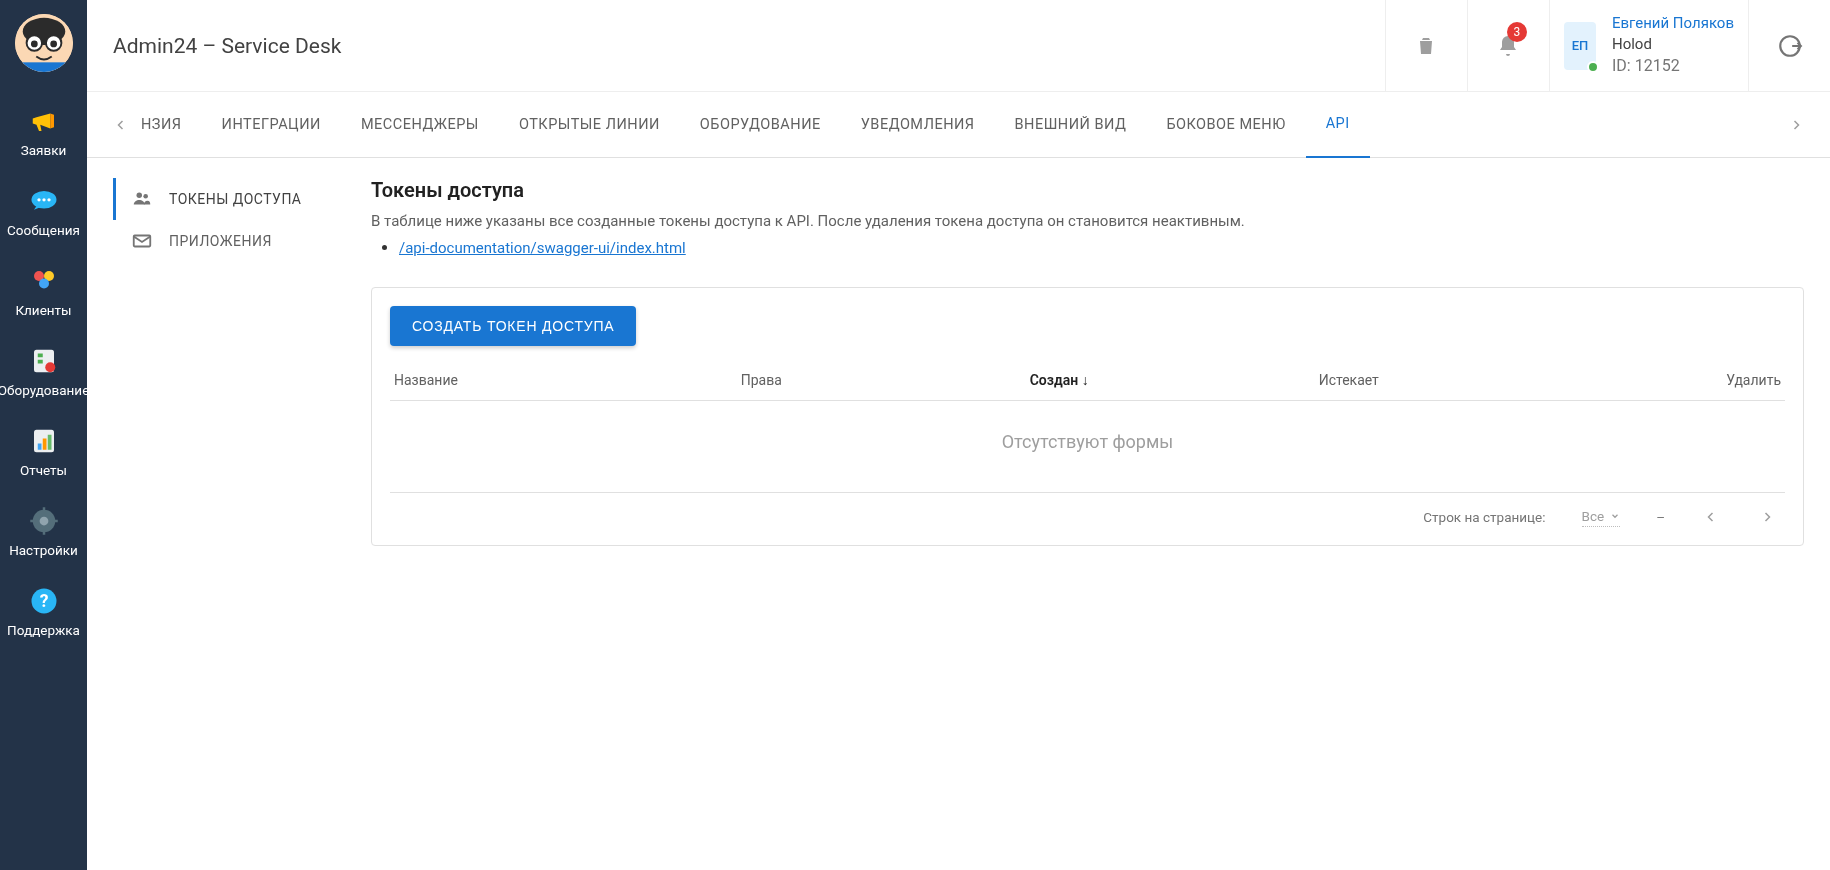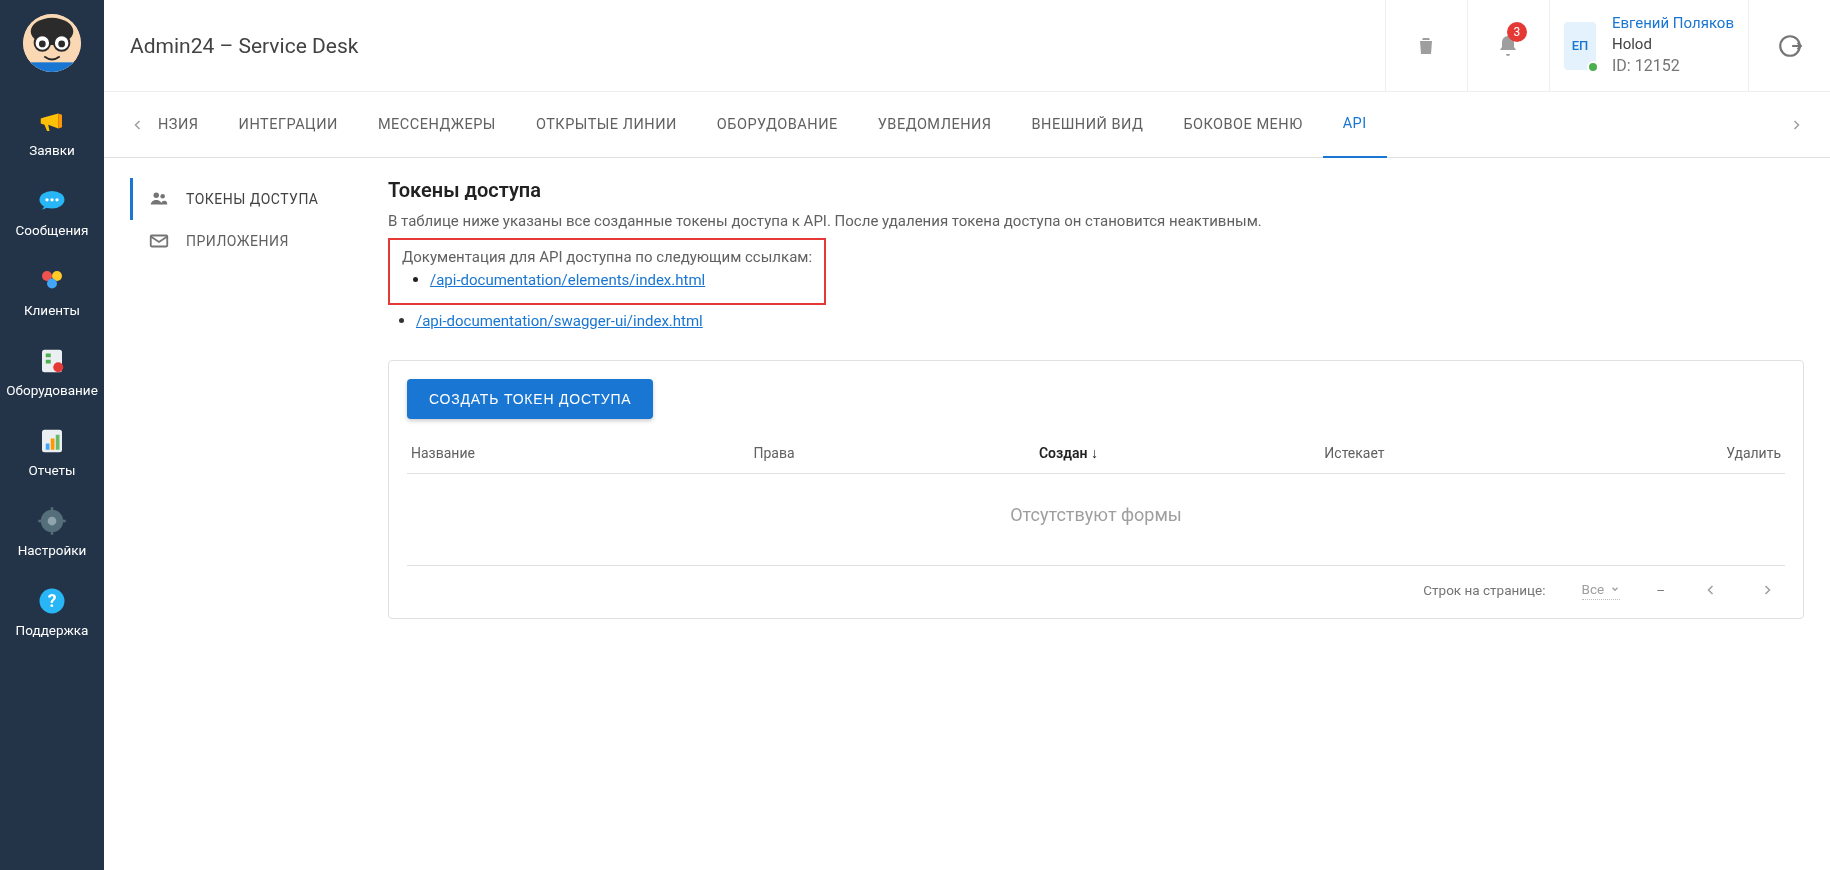--- a/index.html
+++ b/index.html
@@ -1,20 +1,20 @@
 <!DOCTYPE html>
 <html><head>
 <meta charset="utf-8">
 <style>
 * { box-sizing: border-box; margin: 0; padding: 0; }
 body { font-family: -apple-system, BlinkMacSystemFont, 'Segoe UI', Roboto, Arial, sans-serif; background: #fff; color: #333; overflow: hidden; }
 .app { display: flex; width: 1830px; height: 870px; }
 
 
-.sidebar { width: 104px; background: #233348; display: flex; flex-direction: column; align-items: center; padding-top: 14px; flex-shrink: 0; }
+.sidebar { width: 87px; background: #233348; display: flex; flex-direction: column; align-items: center; padding-top: 14px; flex-shrink: 0; }
 .avatar-wrap { width: 58px; height: 58px; border-radius: 50%; overflow: hidden; margin-bottom: 20px; background: #fbd8b4; display:flex; align-items:center; justify-content:center; }
 .side-item { width: 100%; display: flex; flex-direction: column; align-items: center; padding: 12px 0 14px; cursor: pointer; color: #fff; font-size: 13.5px; }
 .side-item .icon { width: 34px; height: 34px; display:flex; align-items:center; justify-content:center; margin-bottom: 4px; }
 .side-item span { white-space: nowrap; }
 
 
 .main { flex: 1; display: flex; flex-direction: column; overflow: hidden; }
 
 
 .header { height: 92px; display: flex; align-items: center; border-bottom: 1px solid #eee; background:#fff; }
@@ -234,26 +234,20 @@
                 <path d="M3 7l9 6 9-6" stroke="#757575" stroke-width="2" fill="none"></path>
               </svg>
             </span>
           <span>ПРИЛОЖЕНИЯ</span>
         </div>
       </div>
 
       <div class="content">
         <h2 class="page-title">Токены доступа</h2>
         <p class="desc">В таблице ниже указаны все созданные токены доступа к API. После удаления токена доступа он становится неактивным.</p>
-        <div class="doc-box">
-          <div class="doc-label">Документация для API доступна по следующим ссылкам:</div>
-          <ul class="doc-links">
-            <li><a>/api-documentation/elements/index.html</a></li>
-          </ul>
-        </div>
         <ul class="outside-links">
           <li><a class="plain-link">/api-documentation/swagger-ui/index.html</a></li>
         </ul>
 
         <div class="card">
           <button class="create-btn">СОЗДАТЬ ТОКЕН ДОСТУПА</button>
           <div class="thead">
             <div class="th name">Название</div>
             <div class="th">Права</div>
             <div class="th created"><span>Создан</span> <span>↓</span></div>

